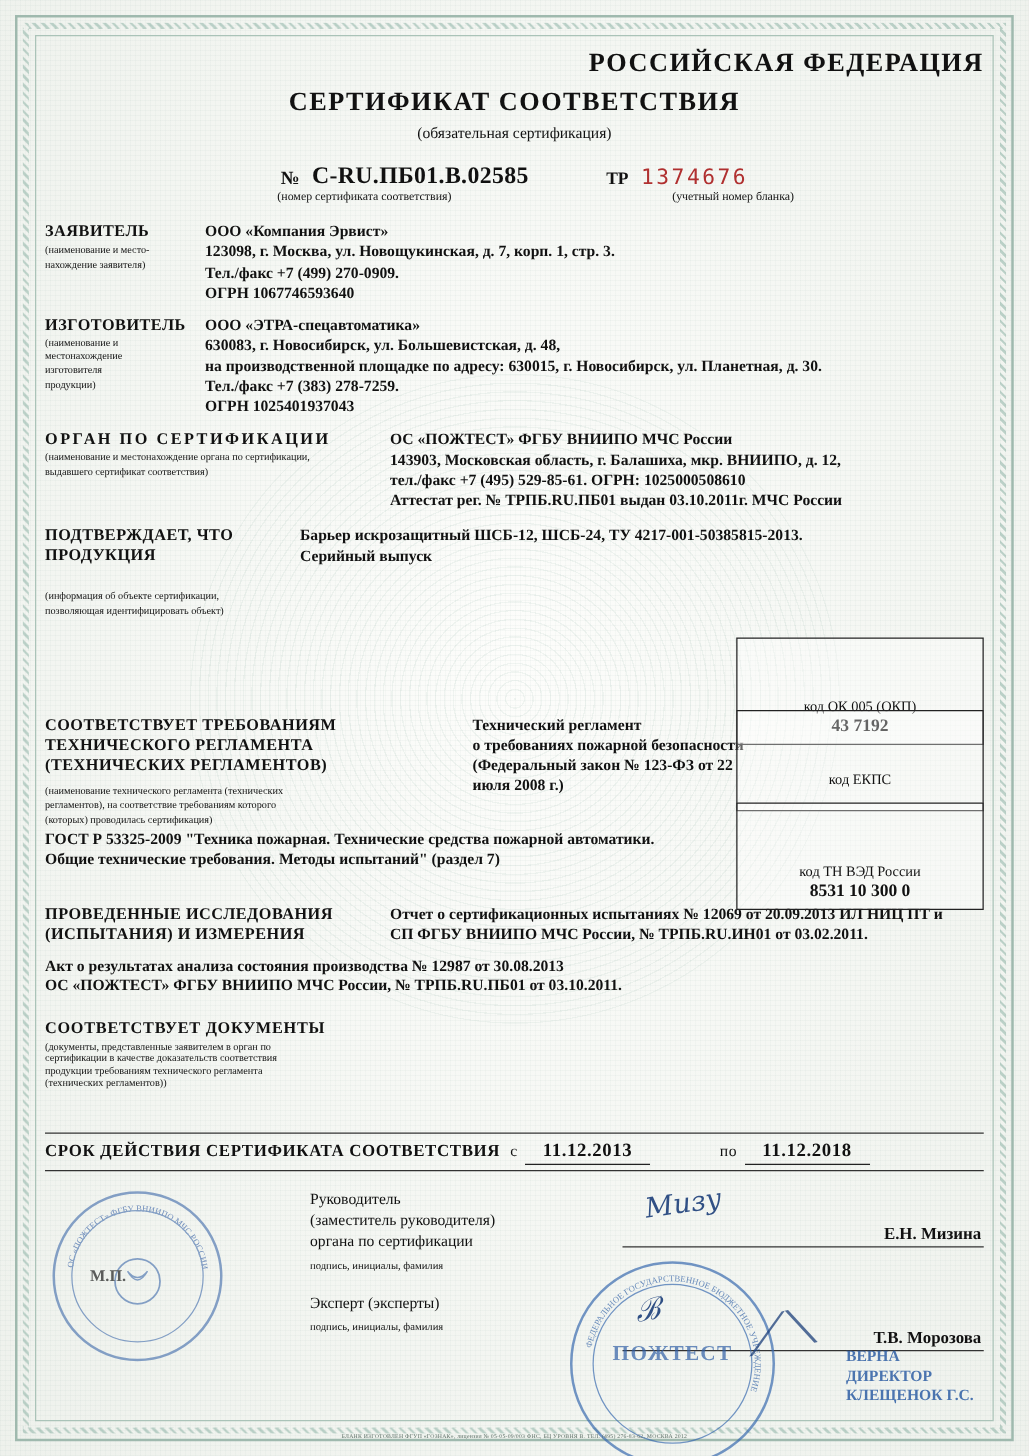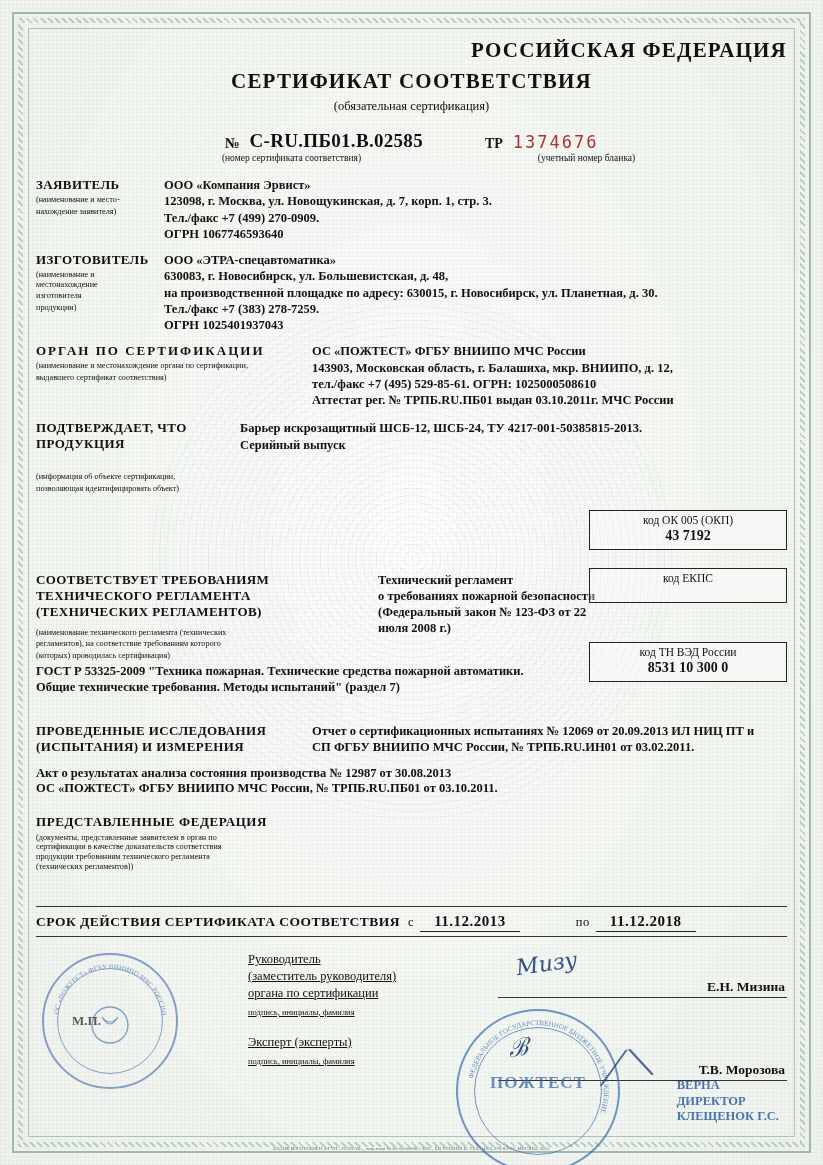--- a/index.html
+++ b/index.html
@@ -134,21 +134,21 @@
   
   .codebox {
     position: absolute;
     right: 0;
     width: 196px;
     border: 1px solid #222;
     text-align: center;
     padding: 3px 0 5px 0;
     background: rgba(255,255,255,0.35);
   }
-  .codebox .ctitle { font-size: 11.5px; }
+  .codebox .ctitle { font-size: 11.5px; margin-top: 46px; }
   .codebox .cval { font-size: 14px; font-weight: bold; margin-top: 2px; }
   .codebox.empty { padding-bottom: 16px; }
 
   .hr-line {
     border-bottom: 1px solid #333;
     margin: 6px 0 0 0;
   }
 
   .period {
     display: flex;
@@ -162,21 +162,21 @@
     font-size: 15px;
     font-weight: bold;
     border-bottom: 1px solid #222;
     padding: 0 14px 1px 14px;
     margin: 0 6px;
   }
   .period .sm { font-weight: normal; font-size: 12.5px; }
 
   .sign-area { position: relative; margin-top: 14px; height: 200px; }
   .sig-row { display: flex; }
-  .sig-label { width: 250px; font-size: 12.5px; line-height: 1.35; text-decoration: underline; }
+  .sig-label { width: 250px; font-size: 12.5px; line-height: 1.35; }
   .sig-label .tiny { font-size: 8.5px; }
   .sig-line {
     flex: 1 1 auto;
     border-bottom: 1px solid #333;
     position: relative;
     height: 46px;
   }
   .sig-name {
     position: absolute;
     right: 2px;
@@ -420,21 +420,21 @@
         <div class="bold">Отчет о сертификационных испытаниях № 12069 от 20.09.2013 ИЛ НИЦ ПТ и</div>
         <div class="bold">СП ФГБУ ВНИИПО МЧС России, № ТРПБ.RU.ИН01 от 03.02.2011.</div>
       </div>
     </div>
     <div style="margin-top:10px;">
       <div class="bold" style="font-weight:bold; font-size:12.5px;">Акт о результатах анализа состояния производства № 12987 от 30.08.2013</div>
       <div class="bold" style="font-weight:bold; font-size:12.5px;">ОС «ПОЖТЕСТ» ФГБУ ВНИИПО МЧС России, № ТРПБ.RU.ПБ01 от 03.10.2011.</div>
     </div>
 
     <div style="margin-top:18px;">
-      <div class="caps" style="font-weight:bold; font-size:13px; letter-spacing:0.6px;">ПРЕДСТАВЛЕННЫЕ ФЕДЕРАЦИЯ</div>
+      <div class="caps" style="font-weight:bold; font-size:13px; letter-spacing:0.6px;">СООТВЕТСТВУЕТ ДОКУМЕНТЫ</div>
       <div class="note-small" style="margin-top:3px;">
         <div>(документы, представленные заявителем в орган по</div>
         <div>сертификации в качестве доказательств соответствия</div>
         <div>продукции требованиям  технического  регламента</div>
         <div>(технических регламентов))</div>
       </div>
     </div>
 
     <div class="hr-line" style="margin-top:34px;"></div>
 

